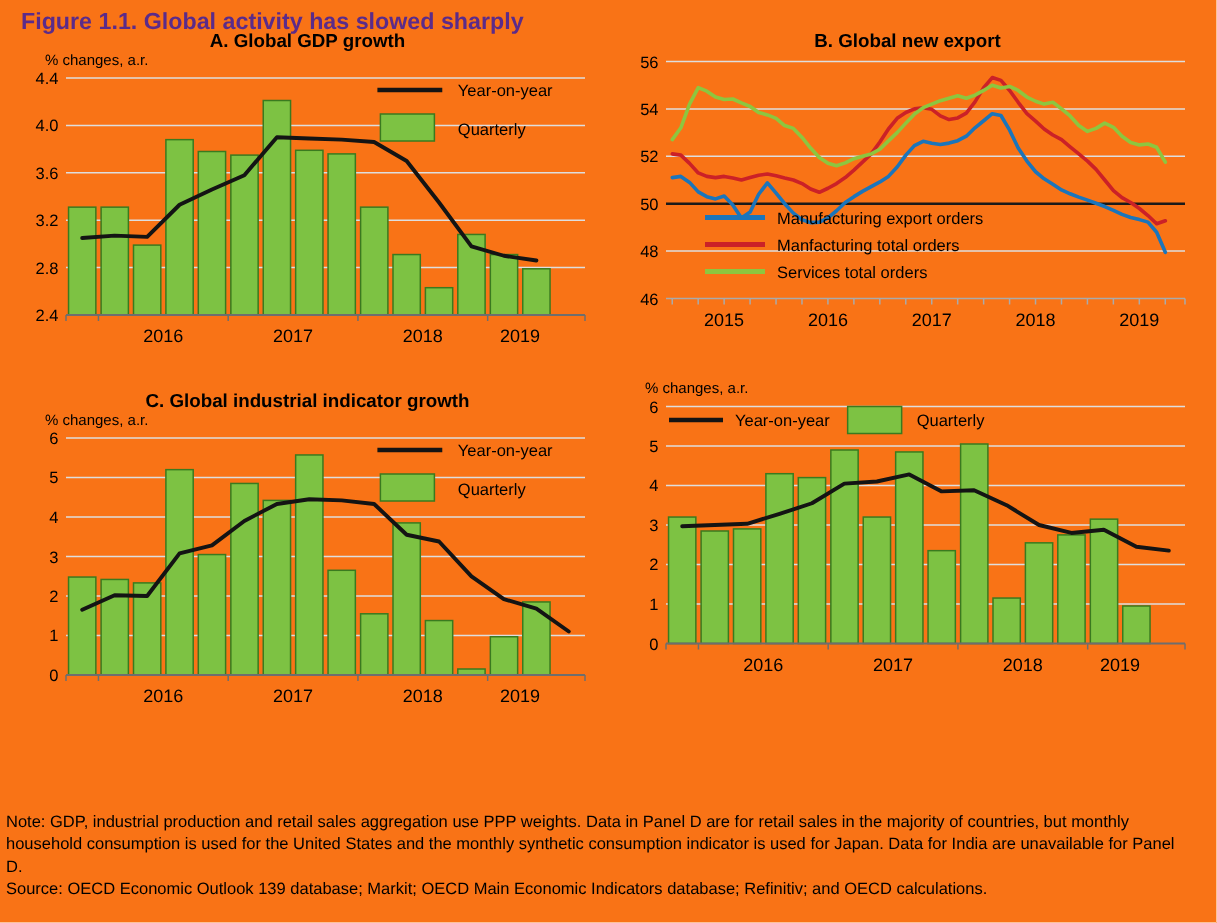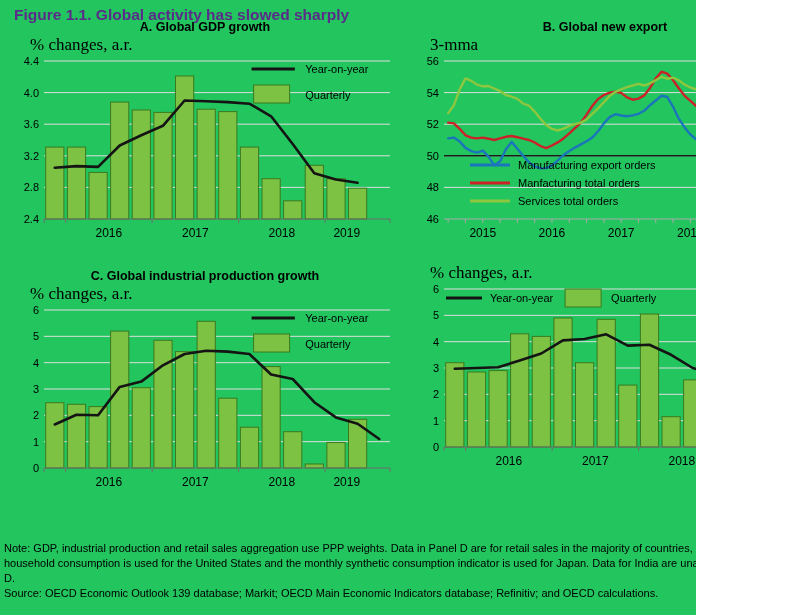--- a/index.html
+++ b/index.html
@@ -1,23 +1,23 @@
 <!DOCTYPE html>
 <html><head>
 <meta charset="utf-8">
 <style>
   html,body{margin:0;padding:0;background:#fff;}
-  .page{position:relative;width:696px;height:615px;background:#22c55e;
+  .page{position:relative;width:811px;height:615px;background:#f97316;
         font-family:"Liberation Sans",sans-serif;color:#000;overflow:hidden;}
   .fig-title{position:absolute;left:14px;top:6px;font-size:15.5px;font-weight:bold;}
   .grid{position:absolute;left:6px;top:14px;width:800px;
         display:grid;grid-template-columns:400px 400px;grid-row-gap:18px;}
   .panel{width:398px;}
   .panel-title{text-align:center;font-size:12.5px;font-weight:bold;margin:6px 0 1px 0;}
-  .unit{font-size:17px;margin:0 0 0 24px;font-family:Liberation Serif, serif;}
+  .unit{font-size:10px;margin:0 0 0 24px;}
   svg.plot{display:block;}
   .notes{position:absolute;left:4px;top:541px;width:792px;font-size:11px;line-height:1.35;}
   .notes p{margin:0;}
   text{font-family:"Liberation Sans",sans-serif;}
 </style>
 </head>
 <body>
 
 <div class="page">
   <div class="fig-title" style="color: rgb(91, 43, 138);">Figure 1.1. Global activity has slowed sharply</div>
@@ -66,21 +66,20 @@
           <text x="340.75" y="182" text-anchor="middle" font-size="12" fill="#000000" font-weight="normal">2019</text>
           <polyline points="48.8,112.7 70.4,111.1 92.1,111.9 113.7,90.5 135.3,80.3 156.9,70.8 178.6,45.5 200.2,46.3 221.8,47.1 243.4,48.7 265.1,61.3 286.7,89.0 308.3,118.2 329.9,124.5 351.6,127.7" fill="none" stroke="#141414" stroke-width="2.6" stroke-linejoin="round" stroke-linecap="round"></polyline>
           <line x1="245.6" y1="14" x2="288.85" y2="14" stroke="#141414" stroke-width="3"></line>
           <text x="299.23" y="18" text-anchor="start" font-size="11" fill="#000000" font-weight="normal">Year-on-year</text>
           <rect x="247.6" y="30" width="36" height="18" fill="#7dc243" stroke="#3a7a1f" stroke-width="1"></rect>
           <text x="299.23" y="44" text-anchor="start" font-size="11" fill="#000000" font-weight="normal">Quarterly</text>
         </svg>
     </div>
     <div class="panel">
       <div class="panel-title">B. Global new export</div>
-      <div class="unit">3-mma</div>
       <svg class="plot" width="392" height="190">
           <text x="33" y="168" text-anchor="end" font-size="11" fill="#000000" font-weight="normal">46</text>
           <line x1="38" y1="132.4" x2="384" y2="132.4" stroke="#dedede" stroke-width="1"></line>
           <text x="33" y="136.4" text-anchor="end" font-size="11" fill="#000000" font-weight="normal">48</text>
           <line x1="38" y1="100.8" x2="384" y2="100.8" stroke="#dedede" stroke-width="1"></line>
           <text x="33" y="104.8" text-anchor="end" font-size="11" fill="#000000" font-weight="normal">50</text>
           <line x1="38" y1="69.2" x2="384" y2="69.2" stroke="#dedede" stroke-width="1"></line>
           <text x="33" y="73.2" text-anchor="end" font-size="11" fill="#000000" font-weight="normal">52</text>
           <line x1="38" y1="37.6" x2="384" y2="37.6" stroke="#dedede" stroke-width="1"></line>
           <text x="33" y="41.6" text-anchor="end" font-size="11" fill="#000000" font-weight="normal">54</text>
@@ -119,21 +118,21 @@
           <polyline points="42.2,58.1 47.9,50.2 53.7,34.4 59.5,23.4 65.2,25.8 71.0,29.7 76.8,31.3 82.5,31.0 88.3,33.6 94.1,36.0 99.8,40.0 105.6,41.6 111.4,43.9 117.1,48.7 122.9,50.6 128.7,56.6 134.4,63.7 140.2,70.0 146.0,73.9 151.7,75.5 157.5,73.6 163.3,70.8 169.0,69.2 174.8,67.6 180.6,64.5 186.3,58.9 192.1,53.4 197.9,47.1 203.6,41.1 209.4,36.8 215.2,34.4 220.9,32.1 226.7,30.5 232.5,28.9 238.2,30.5 244.0,28.4 249.8,25.3 255.5,21.8 261.3,23.7 267.1,22.6 272.8,25.3 278.6,29.7 284.4,32.5 290.1,34.4 295.9,33.2 301.7,37.6 307.4,42.3 313.2,48.7 319.0,52.6 324.7,50.6 330.5,47.1 336.3,49.9 342.0,55.8 347.8,60.0 353.6,61.6 359.3,61.0 365.1,63.2 370.9,73.1" fill="none" stroke="#8dc63f" stroke-width="2.4" stroke-linejoin="round" stroke-linecap="round"></polyline>
           <line x1="64" y1="110" x2="104" y2="110" stroke="#1b75bb" stroke-width="3.2"></line>
           <text x="112" y="114" text-anchor="start" font-size="11" fill="#000000" font-weight="normal">Manufacturing export orders</text>
           <line x1="64" y1="128" x2="104" y2="128" stroke="#cb2127" stroke-width="3.2"></line>
           <text x="112" y="132" text-anchor="start" font-size="11" fill="#000000" font-weight="normal">Manfacturing total orders</text>
           <line x1="64" y1="146" x2="104" y2="146" stroke="#8dc63f" stroke-width="3.2"></line>
           <text x="112" y="150" text-anchor="start" font-size="11" fill="#000000" font-weight="normal">Services total orders</text>
         </svg>
     </div>
     <div class="panel">
-      <div class="panel-title">C. Global industrial production growth</div>
+      <div class="panel-title">C. Global industrial indicator growth</div>
       <div class="unit">% changes, a.r.</div>
       <svg class="plot" width="392" height="190">
           <text x="33" y="168" text-anchor="end" font-size="11" fill="#000000" font-weight="normal">0</text>
           <line x1="38" y1="137.66666666666669" x2="384" y2="137.66666666666669" stroke="#dedede" stroke-width="1"></line>
           <text x="33" y="141.66666666666669" text-anchor="end" font-size="11" fill="#000000" font-weight="normal">1</text>
           <line x1="38" y1="111.33333333333333" x2="384" y2="111.33333333333333" stroke="#dedede" stroke-width="1"></line>
           <text x="33" y="115.33333333333333" text-anchor="end" font-size="11" fill="#000000" font-weight="normal">2</text>
           <line x1="38" y1="85" x2="384" y2="85" stroke="#dedede" stroke-width="1"></line>
           <text x="33" y="89" text-anchor="end" font-size="11" fill="#000000" font-weight="normal">3</text>
           <line x1="38" y1="58.666666666666664" x2="384" y2="58.666666666666664" stroke="#dedede" stroke-width="1"></line>

